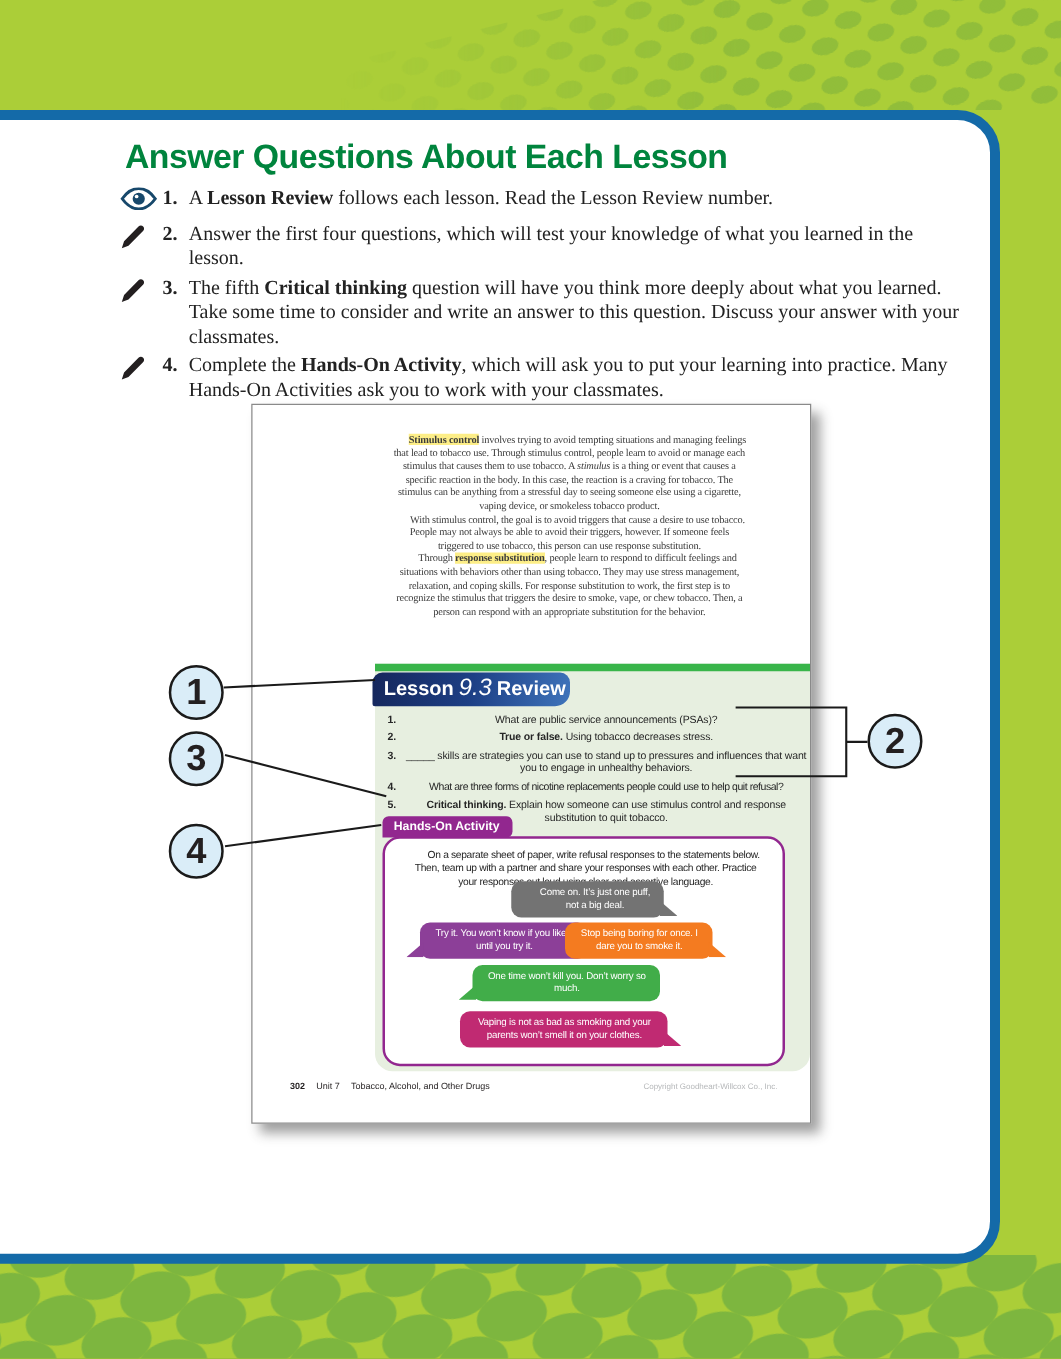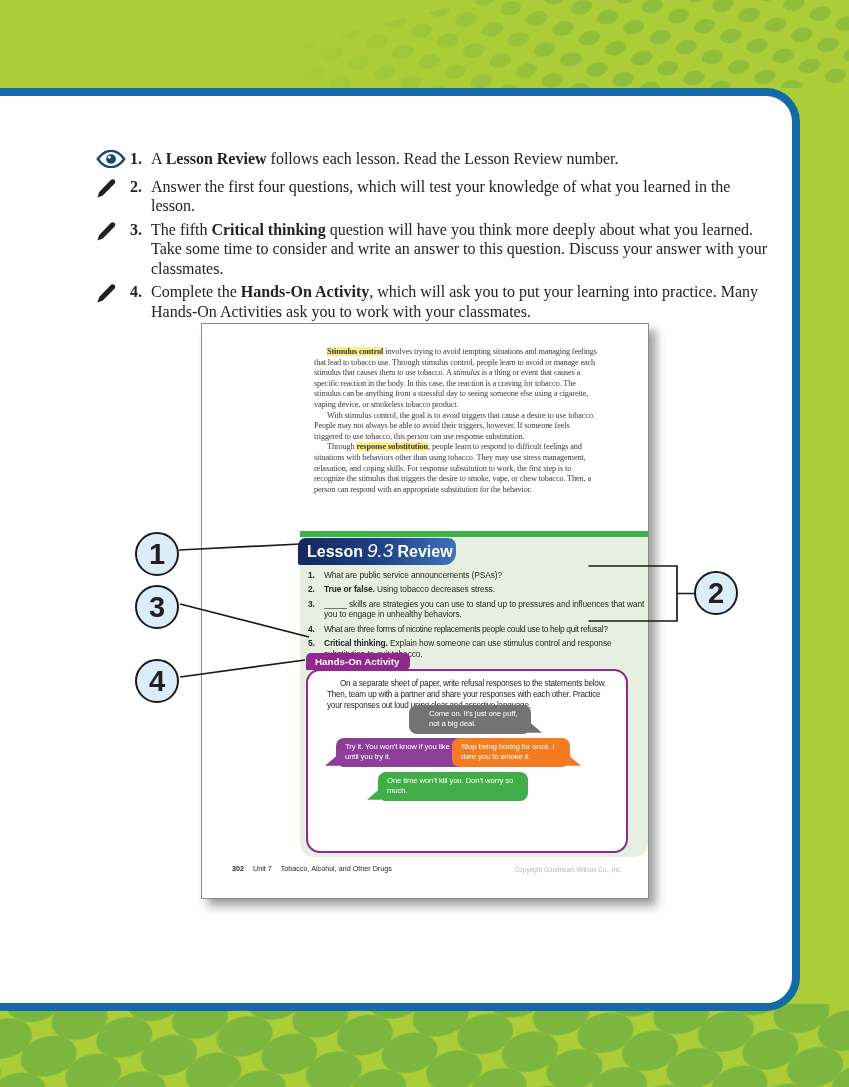--- a/index.html
+++ b/index.html
@@ -31,21 +31,21 @@
     letter-spacing:-0.4px;color:#00843d;}
   .steps{position:absolute;left:96px;top:149px;width:676px;}
   .step{display:flex;margin-bottom:4px;font-family:"Liberation Serif",serif;
     font-size:16px;line-height:19.5px;color:#222;}
   .step-icon{width:34px;flex:none;padding-top:1px;}
   .step-num{width:21px;flex:none;font-weight:bold;}
   .step-text{flex:1;margin:0;}
   .step-text b{font-weight:bold;}
   
   .paper{position:absolute;left:201px;top:323px;width:446px;height:574px;background:#fff;
-    border:1px solid #8a8a8a;box-shadow:7px 7px 9px rgba(45,45,45,.45);z-index:1;}
+    border:1px solid #8a8a8a;box-shadow:7px 7px 9px rgba(45,45,45,.45);z-index:1;text-align:center;}
   .page-text{position:absolute;left:112px;top:23px;width:283px;
     font-family:"Liberation Serif",serif;font-size:8.3px;line-height:10.6px;
     letter-spacing:-0.15px;color:#3b3b3b;}
   .para{margin:0;text-indent:13px;}
   .hl{background:#fdee87;font-weight:bold;}
   .green-bar{position:absolute;left:98px;top:207px;width:348px;height:6px;background:#39b54a;}
   .review-bg{position:absolute;left:98px;top:207px;width:348px;height:326px;background:#e7efe0;
     border-radius:0 0 14px 14px;}
   .lesson-badge{position:absolute;left:96px;top:214px;width:158px;height:27px;box-sizing:border-box;
     background:linear-gradient(100deg,#15275c 0%,#1d3f85 50%,#3f74bb 100%);
@@ -93,20 +93,21 @@
 </style>
 </head>
 <body>
 
 <div class="stage">
   <div class="dots-top"></div>
   <div class="dots-bottom"></div>
   <div class="card"></div>
 
   <div class="content">
+    <h1 class="title">Answer Questions About Each Lesson</h1>
 
     <div class="steps">
       <div class="step">
         <span class="step-icon">
           <svg width="30" height="18" viewBox="0 0 28 17">
             <path d="M1.5 8.5 C6 2.2 11 0.8 14 0.8 C17 0.8 22 2.2 26.5 8.5 C22 14.8 17 16.2 14 16.2 C11 16.2 6 14.8 1.5 8.5 Z" fill="#ffffff" stroke="#17486b" stroke-width="2.2"></path>
             <circle cx="14" cy="8.5" r="4.6" fill="#17486b"></circle>
             <circle cx="12.4" cy="6.8" r="1.4" fill="#ffffff"></circle>
           </svg>
         </span>
@@ -182,20 +183,21 @@
 
       <div class="hands-badge">Hands-On Activity</div>
       <div class="activity-box">
         <p class="activity-intro">On a separate sheet of paper, write refusal responses to the statements below. Then, team up with a partner and share your responses with each other. Practice your responses out loud using clear and assertive language.</p>
       </div>
 
       <div class="bubble bb-blue tail-right">Come on. It’s just one puff, not a big deal.</div>
       <div class="bubble bb-purple tail-left">Try it. You won’t know if you like it until you try it.</div>
       <div class="bubble bb-orange tail-right">Stop being boring for once. I dare you to smoke it.</div>
       <div class="bubble bb-green tail-left">One time won’t kill you. Don’t worry so much.</div>
+      <div class="bubble bb-magenta tail-right">Vaping is not as bad as smoking and your parents won’t smell it on your clothes.</div>
 
       <div class="pfooter-left">
         <span class="pf-page">302</span>
         <span class="pf-unit">Unit 7</span>
         <span class="pf-chapter">Tobacco, Alcohol, and Other Drugs</span>
       </div>
       <div class="pfooter-right">Copyright Goodheart-Willcox Co., Inc.</div>
     </div>
   </div>
 

